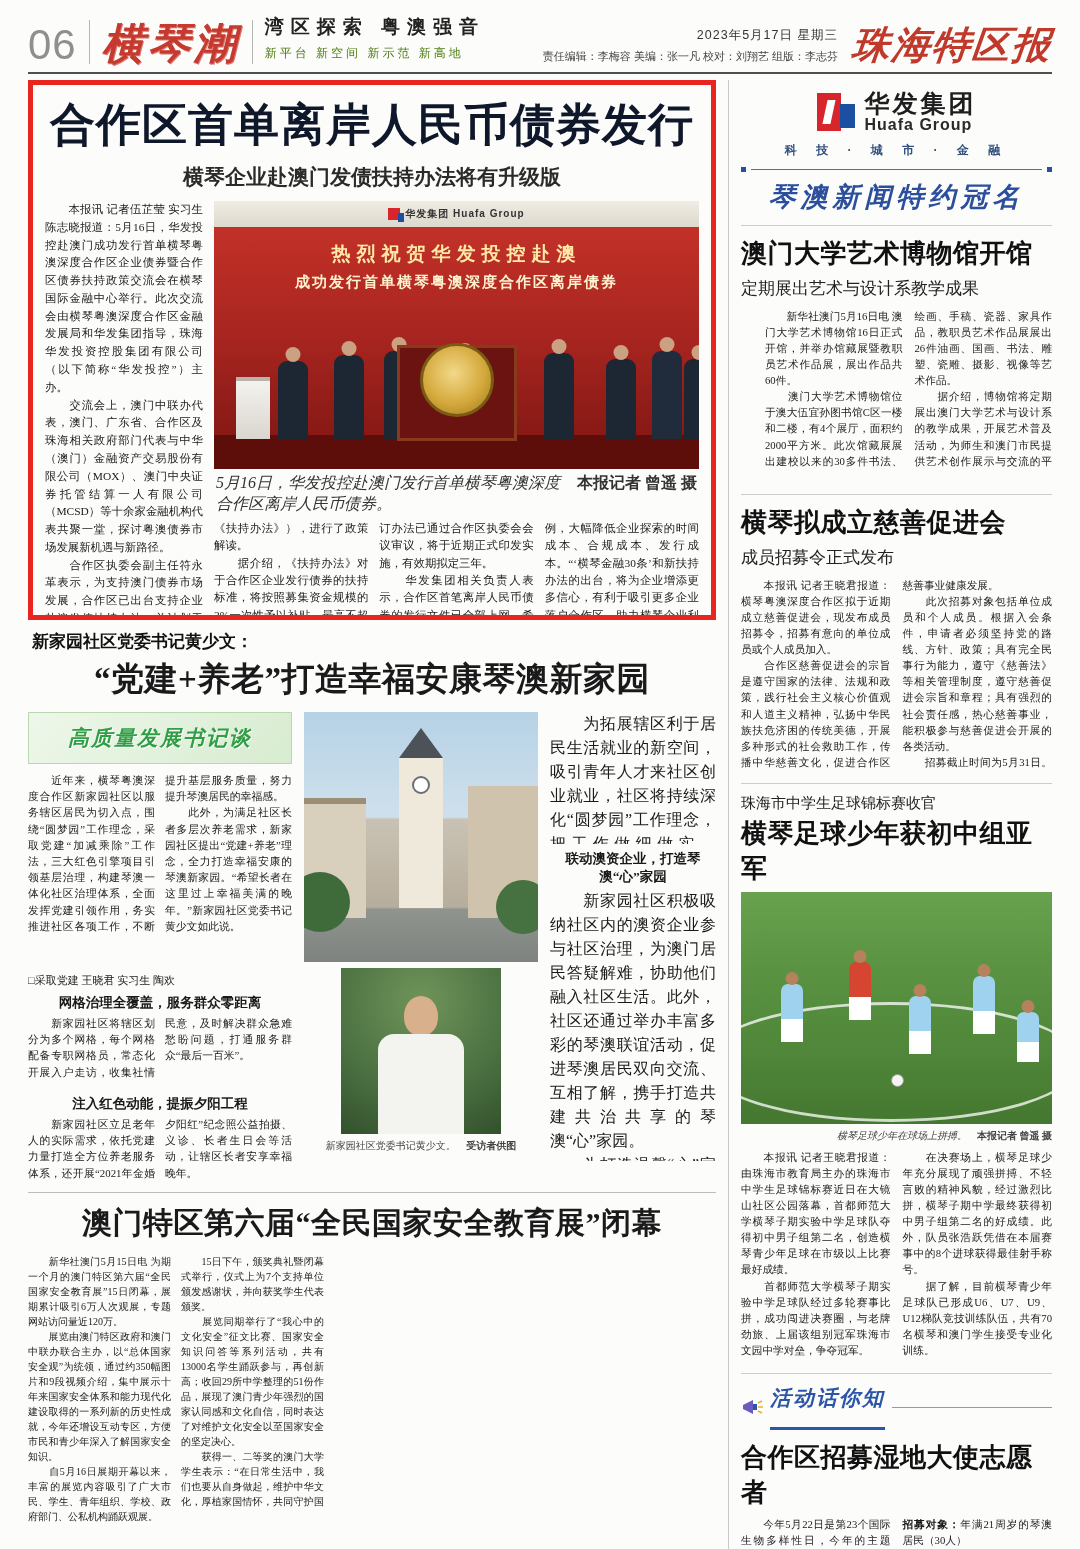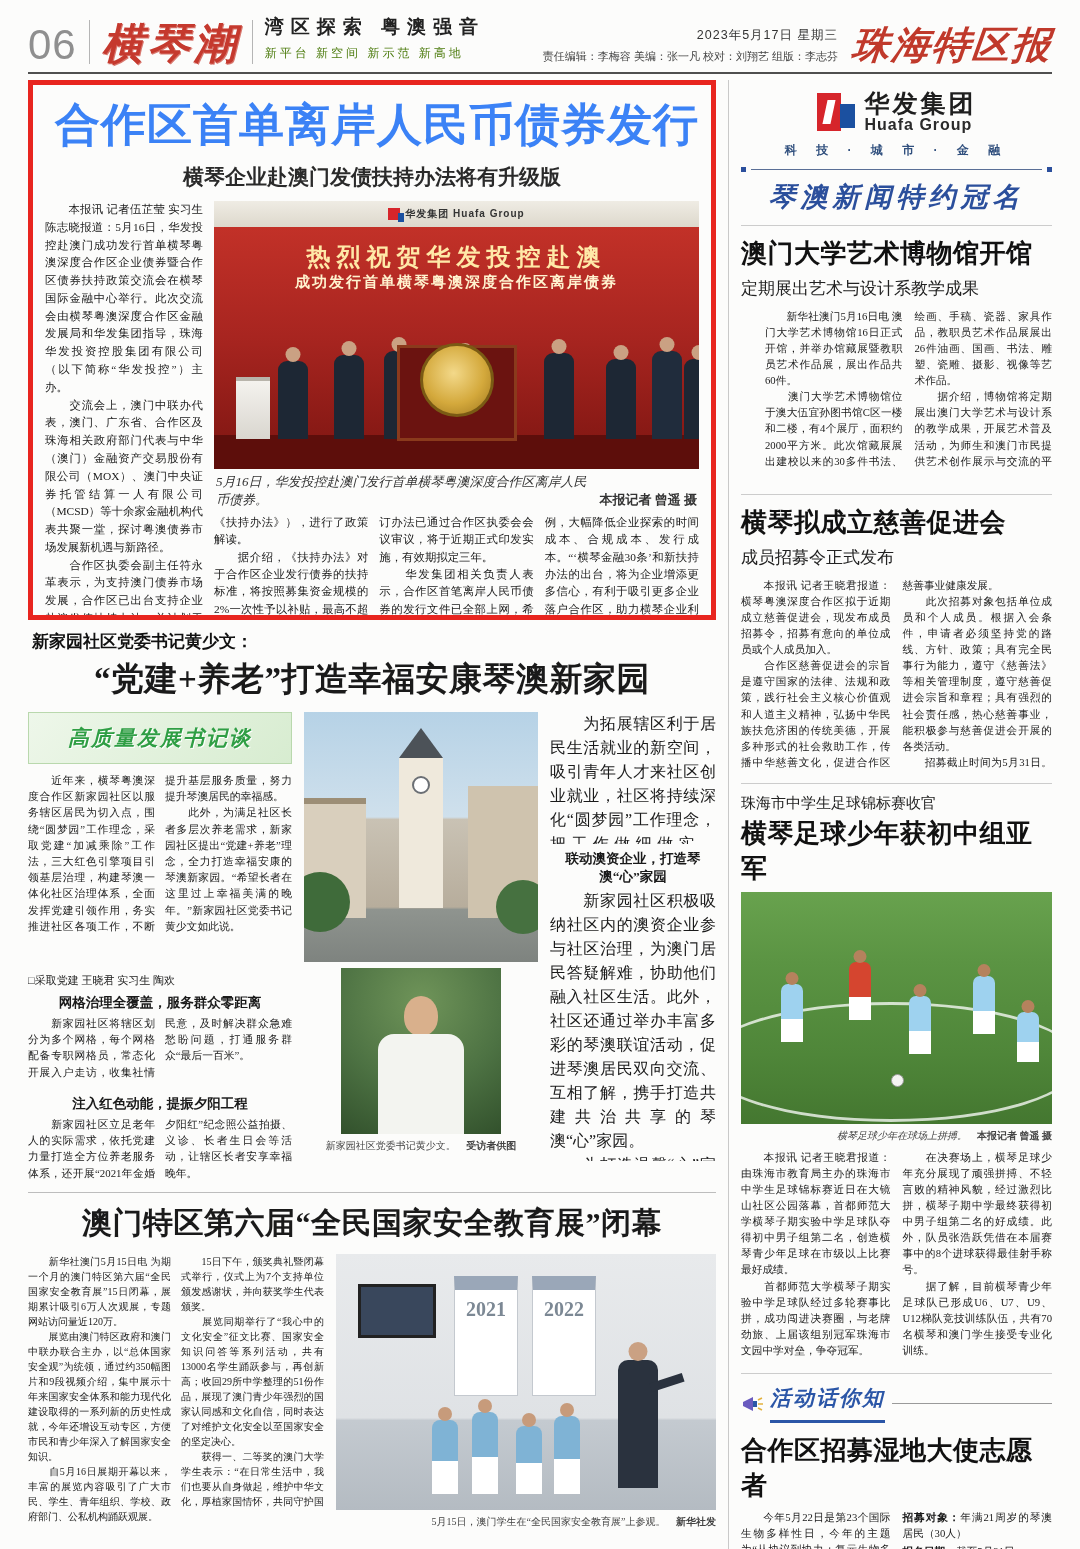--- a/index.html
+++ b/index.html
@@ -28,56 +28,56 @@
   .masthead { font-size:38px; font-weight:900; color:#c0392b; font-style:italic;
     letter-spacing:2px; line-height:1; transform:skewX(-6deg); }
 
   
   .main { display:flex; padding:6px 28px 0; align-items:stretch; }
   .left-main { width:700px; padding-right:12px; }
   .sidebar { width:324px; padding-left:12px; border-left:1px solid #c9c9c9; overflow:hidden; }
 
   
   .lead-box { border:5px solid #e8251f; padding:8px 12px 10px; height:540px; overflow:hidden; }
-  .lead-h1 { font-size:45px; font-weight:900; text-align:right; letter-spacing:1px; color:#3b82f6; margin:2px 0 8px; }
+  .lead-h1 { font-size:45px; font-weight:900; text-align:center; letter-spacing:1px; color:#0f172a; margin:2px 0 8px; }
   .lead-h2 { font-size:21px; font-weight:700; text-align:center; color:#2a2a2a; margin-bottom:10px; }
   .lead-content { display:flex; gap:11px; height:418px; overflow:hidden; }
   .lead-left { width:158px; font-size:11.4px; line-height:1.56; text-align:justify;
     white-space:pre-line; overflow:hidden; }
   .lead-right { flex:1; display:flex; flex-direction:column; }
   .lead-photo { height:268px; position:relative; overflow:hidden; background:#8e1414; }
   .lp-top { position:absolute; left:0; top:0; right:0; height:26px; background:linear-gradient(#efece4,#ddd8cc);
     display:flex; align-items:center; justify-content:center; gap:5px; }
   .lp-logo-mark { width:12px; height:12px; background:#d6252b; position:relative; }
   .lp-logo-mark::after { content:""; position:absolute; right:-4px; bottom:-2px; width:6px; height:9px; background:#1b50a0; }
   .lp-logo-txt { font-size:10px; font-weight:700; color:#333; letter-spacing:1px; }
   .lp-main { position:absolute; left:0; top:26px; right:0; bottom:0;
     background:linear-gradient(180deg,#c23128 0%,#a82520 45%,#7c1511 100%); }
   .lp-banner1 { position:absolute; top:14px; width:100%; text-align:center; color:#ffe9a8;
-    font-size:24px; font-weight:900; letter-spacing:6px; }
+    font-size:19px; font-weight:900; letter-spacing:6px; }
   .lp-banner2 { position:absolute; top:46px; width:100%; text-align:center; color:#fff3cf;
     font-size:15px; font-weight:700; letter-spacing:2px; }
   .lp-stage { position:absolute; bottom:0; width:100%; height:34px; background:#5d0e0b; }
   .lp-gong-stand { position:absolute; left:50%; bottom:28px; transform:translateX(-50%);
     width:120px; height:96px; background:#6b1310; border:3px solid #8a3a1c; }
   .lp-gong { position:absolute; left:50%; bottom:52px; transform:translateX(-50%);
     width:74px; height:74px; border-radius:50%;
     background:radial-gradient(circle at 45% 40%, #f3d98a 0%, #d4a93c 55%, #9c741d 100%);
     border:3px solid #7a5a14; }
   .lp-podium { position:absolute; left:22px; bottom:30px; width:34px; height:62px;
     background:linear-gradient(#f4f2ee,#d9d6cf); border-top:4px solid #b8b4ab; }
   .person { position:absolute; bottom:30px; width:30px; height:84px; background:#1d2734;
     border-radius:9px 9px 0 0; }
   .person::before { content:""; position:absolute; top:-14px; left:50%; transform:translateX(-50%);
     width:15px; height:15px; border-radius:50%; background:#caa183; }
   .pA{left:64px; height:78px;} .pB{left:120px;} .pC{left:170px; height:88px;}
   .pD{left:236px; height:82px;} .pE{left:330px; height:86px;} .pF{left:392px; height:80px;}
   .pG{left:438px; height:88px; background:#202c3c;} .pH{left:470px; height:80px;}
-  .lead-caption-row { display:flex; justify-content:space-between; align-items:flex-end;
-    font-size:13px; color:#333; padding:4px 2px 5px; }
+  .lead-caption-row { display:flex; justify-content:space-between; align-items:flex-start;
+    font-size:16px; color:#333; padding:4px 2px 5px; }
   .cap-txt { font-style:italic; }
   .cap-credit { font-weight:700; white-space:nowrap; margin-left:10px; }
   .lead-cols { flex:1; display:flex; gap:11px; overflow:hidden; }
   .lead-col { flex:1; font-size:11.4px; line-height:1.52; text-align:justify;
     white-space:pre-line; overflow:hidden; }
 
   
   .community { margin-top:10px; }
   .comm-kicker { font-size:17px; font-weight:900; color:#111; margin:2px 0 4px 4px; }
   .comm-h1 { font-size:33px; font-weight:900; text-align:center; letter-spacing:0.5px; margin:2px 0 10px; }
@@ -175,21 +175,21 @@
     width:13px; height:13px; border-radius:50%; background:#b5825d; }
   .s1{left:40px; top:92px;} .s2{left:108px; top:70px; background:linear-gradient(#d5452f 60%,#ffffff 60%);}
   .s3{left:168px; top:104px;} .s4{left:232px; top:84px;} .s5{left:276px; top:120px; height:50px;}
   .sc-ball { position:absolute; left:150px; top:182px; width:13px; height:13px; border-radius:50%; background:#f4f4f2; border:1px solid #999; }
   .soccer-cap { display:flex; justify-content:flex-end; gap:10px; font-size:10px; color:#444; margin:5px 0 6px; }
   .soccer-cap .cap-txt { font-style:italic; }
   .football-body { height:214px; }
 
   .notice-header { display:flex; align-items:center; gap:7px; margin-bottom:10px; }
   .notice-title { font-size:21px; font-weight:900; color:#2b56a7; font-style:italic; letter-spacing:2px;
-    border-bottom:3px solid #2b56a7; padding-bottom:8px; }
+    border-bottom:3px solid #2b56a7; padding-bottom:15px; }
   .notice-header .ln { flex:1; height:1px; background:#9a9a9a; }
   .notice-cols { display:flex; gap:12px; margin-bottom:8px; }
   .notice-left { flex:1; font-size:10.7px; line-height:1.5; text-align:justify; white-space:pre-line; }
   .notice-right { flex:1; font-size:10.7px; line-height:1.5; }
   .notice-item { margin-bottom:2px; text-align:justify; }
   .notice-item b { font-weight:900; }
 </style>
 </head>
 <body>
 
@@ -307,36 +307,20 @@
 
     <div class="security">
       <div class="sec-h1">澳门特区第六届“全民国家安全教育展”闭幕</div>
       <div class="sec-row">
         <div class="sec-text"><span>　　新华社澳门5月15日电 为期一个月的澳门特区第六届“全民国家安全教育展”15日闭幕，展期累计吸引6万人次观展，专题网站访问量近120万。
 　　展览由澳门特区政府和澳门中联办联合主办，以“总体国家安全观”为统领，通过约350幅图片和9段视频介绍，集中展示十年来国家安全体系和能力现代化建设取得的一系列新的历史性成就，今年还增设互动专区，方便市民和青少年深入了解国家安全知识。
 　　自5月16日展期开幕以来，丰富的展览内容吸引了广大市民、学生、青年组织、学校、政府部门、公私机构踊跃观展。
 　　15日下午，颁奖典礼暨闭幕式举行，仪式上为7个支持单位颁发感谢状，并向获奖学生代表颁奖。</span>
 <span>　　展览同期举行了“我心中的文化安全”征文比赛、国家安全知识问答等系列活动，共有13000名学生踊跃参与，再创新高；收回29所中学整理的51份作品，展现了澳门青少年强烈的国家认同感和文化自信，同时表达了对维护文化安全以至国家安全的坚定决心。
 　　获得一、二等奖的澳门大学学生表示：“在日常生活中，我们也要从自身做起，维护中华文化，厚植家国情怀，共同守护国家安全，并将中华文化传扬到世界。”</span></div>
-        <div class="sec-photo-wrap">
-          <div class="photo-expo">
-            <div class="xp-screen"></div>
-            <div class="xp-panel xp1">2021</div>
-            <div class="xp-panel xp2">2022</div>
-            <div class="xp-kid k1"></div>
-            <div class="xp-kid k2"></div>
-            <div class="xp-kid k3"></div>
-            <div class="xp-kid k4"></div>
-            <div class="xp-man"></div>
-          </div>
-          <div class="sec-cap">
-            <span>5月15日，澳门学生在“全民国家安全教育展”上参观。</span>
-            <b>新华社发</b>
-          </div>
-        </div>
       </div>
     </div>
   </div>
 
   <div class="sidebar">
 
     <div class="huafa sans">
       <div class="hf-row">
         <div class="hf-mark">
           <div class="hf-red"></div>

